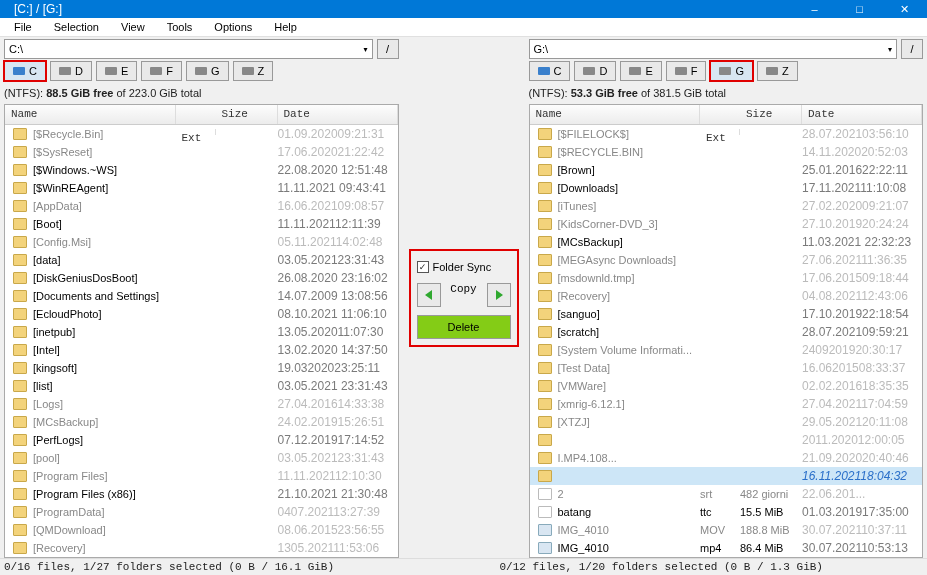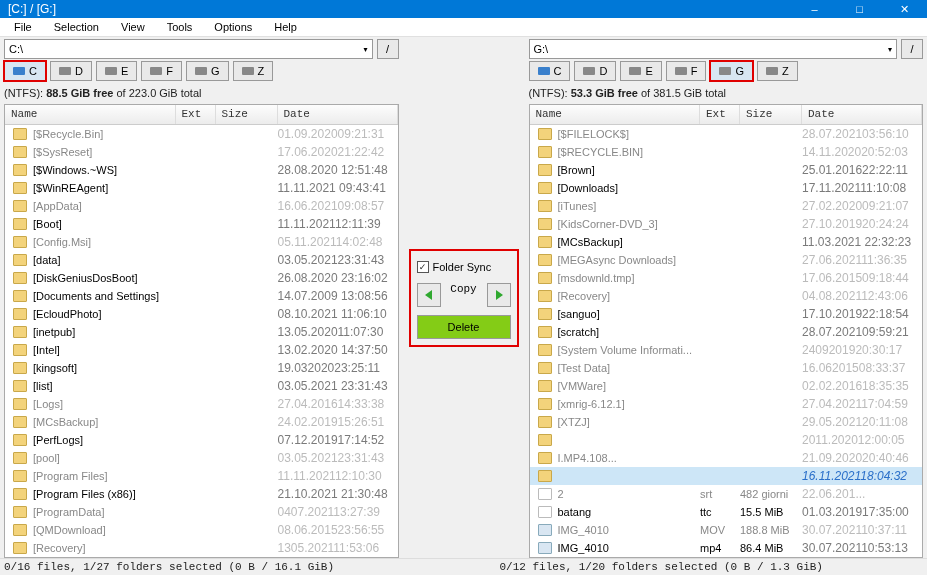--- a/index.html
+++ b/index.html
@@ -1,17 +1,17 @@
 <!DOCTYPE html>
 <html><head>
 <meta charset="utf-8">
 <style>
 * { box-sizing: border-box; margin: 0; padding: 0; font-family: "Segoe UI", Tahoma, sans-serif; font-size: 11px; }
 body { background: #f0f0f0; width: 927px; height: 575px; overflow: hidden; display: flex; flex-direction: column; }
-.titlebar { background: #0078d7; color: #fff; height: 24px; display: flex; align-items: center; padding-left: 8px; }
+.titlebar { background: #0078d7; color: #fff; height: 24px; display: flex; align-items: center; padding-left: 14px; }
 .titlebar .title { flex: 1; font-size: 12px; }
 .winbtns { display: flex; height: 100%; }
 .winbtn { width: 45px; display: flex; align-items: center; justify-content: center; color: #fff; cursor: default; }
 .menubar { background: #fff; height: 24px; display: flex; align-items: center; padding: 0 4px; gap: 2px; border-bottom: 1px solid #e0e0e0; }
 .menuitem { padding: 3px 10px; cursor: default; }
 .workarea { flex: 1; display: flex; background: #f0f0f0; }
 .panel { flex: 1; display: flex; flex-direction: column; background: #f0f0f0; padding: 2px 4px 0 4px; min-width: 0; }
 .centerpanel { width: 122px; display: flex; flex-direction: column; align-items: center; justify-content: center; gap: 0; }
 .pathrow { display: flex; gap: 4px; margin-bottom: 2px; }
 .pathcombo { flex: 1; background: #fff; border: 1px solid #999; height: 20px; display: flex; align-items: center; padding: 0 4px; font-family: "Courier New", monospace; }
@@ -22,21 +22,21 @@
 .drivebtn.sel { background: #d8e6f2; border: 1px solid #2a6fc9; }
 .drivebtn.red { outline: 2px solid #e00000; outline-offset: -1px; }
 .driveicon { width: 12px; height: 8px; background: #888; border-radius: 1px; display: inline-block; }
 .driveicon.c { background: #3a80cc; }
 .statline { font-family: "Courier New", monospace; font-size: 11px; padding: 2px 0 4px 0; color: #222; }
 .statline b { font-weight: bold; }
 .listbox { flex: 1; background: #fff; border: 1px solid #aaa; display: flex; flex-direction: column; min-height: 0; }
 .listhead { display: flex; background: linear-gradient(#fdfdfd,#ececec); border-bottom: 1px solid #ccc; height: 20px; flex-shrink: 0; }
 .listhead .col { border-right: 1px solid #ddd; padding: 3px 6px; color: #333; font-family: "Courier New", monospace; }
 .col-name { flex: 1; min-width: 0; }
-.col-ext { width: 40px; }
+.col-ext { width: 40px; margin-top: 24px; }
 .col-size { width: 62px; }
 .col-date { width: 120px; }
 .listbody { flex: 1; overflow-y: auto; }
 .row { display: flex; align-items: center; height: 18px; padding: 0 0 0 8px; }
 .row.sel { background: #cde6f7; }
 .row.dim { color: #888; }
 .row .ficon { width: 14px; height: 12px; background: #f3d37b; border: 1px solid #c9a84a; border-radius: 1px; margin-right: 6px; flex-shrink: 0; }
 .row .ficon.file { background: #fff; border: 1px solid #bbb; }
 .row .ficon.media { background: #d9e6f2; border: 1px solid #8ab; }
 .row .rname { flex: 1; white-space: nowrap; overflow: hidden; text-overflow: ellipsis; }
@@ -140,21 +140,21 @@
             <span class="rname">[$SysReset]</span>
             <span class="rext"></span>
             <span class="rsize"></span>
             <span class="rdate">17.06.202021:22:42</span>
           </div>
           <div class="row">
             <span class="ficon"></span>
             <span class="rname">[$Windows.~WS]</span>
             <span class="rext"></span>
             <span class="rsize"></span>
-            <span class="rdate">28.08.2020 12:51:48</span>
+            <span class="rdate">22.08.2020 12:51:48</span>
           </div>
           <div class="row">
             <span class="ficon"></span>
             <span class="rname">[$WinREAgent]</span>
             <span class="rext"></span>
             <span class="rsize"></span>
             <span class="rdate">11.11.2021 09:43:41</span>
           </div>
           <div class="row dim">
             <span class="ficon"></span>

